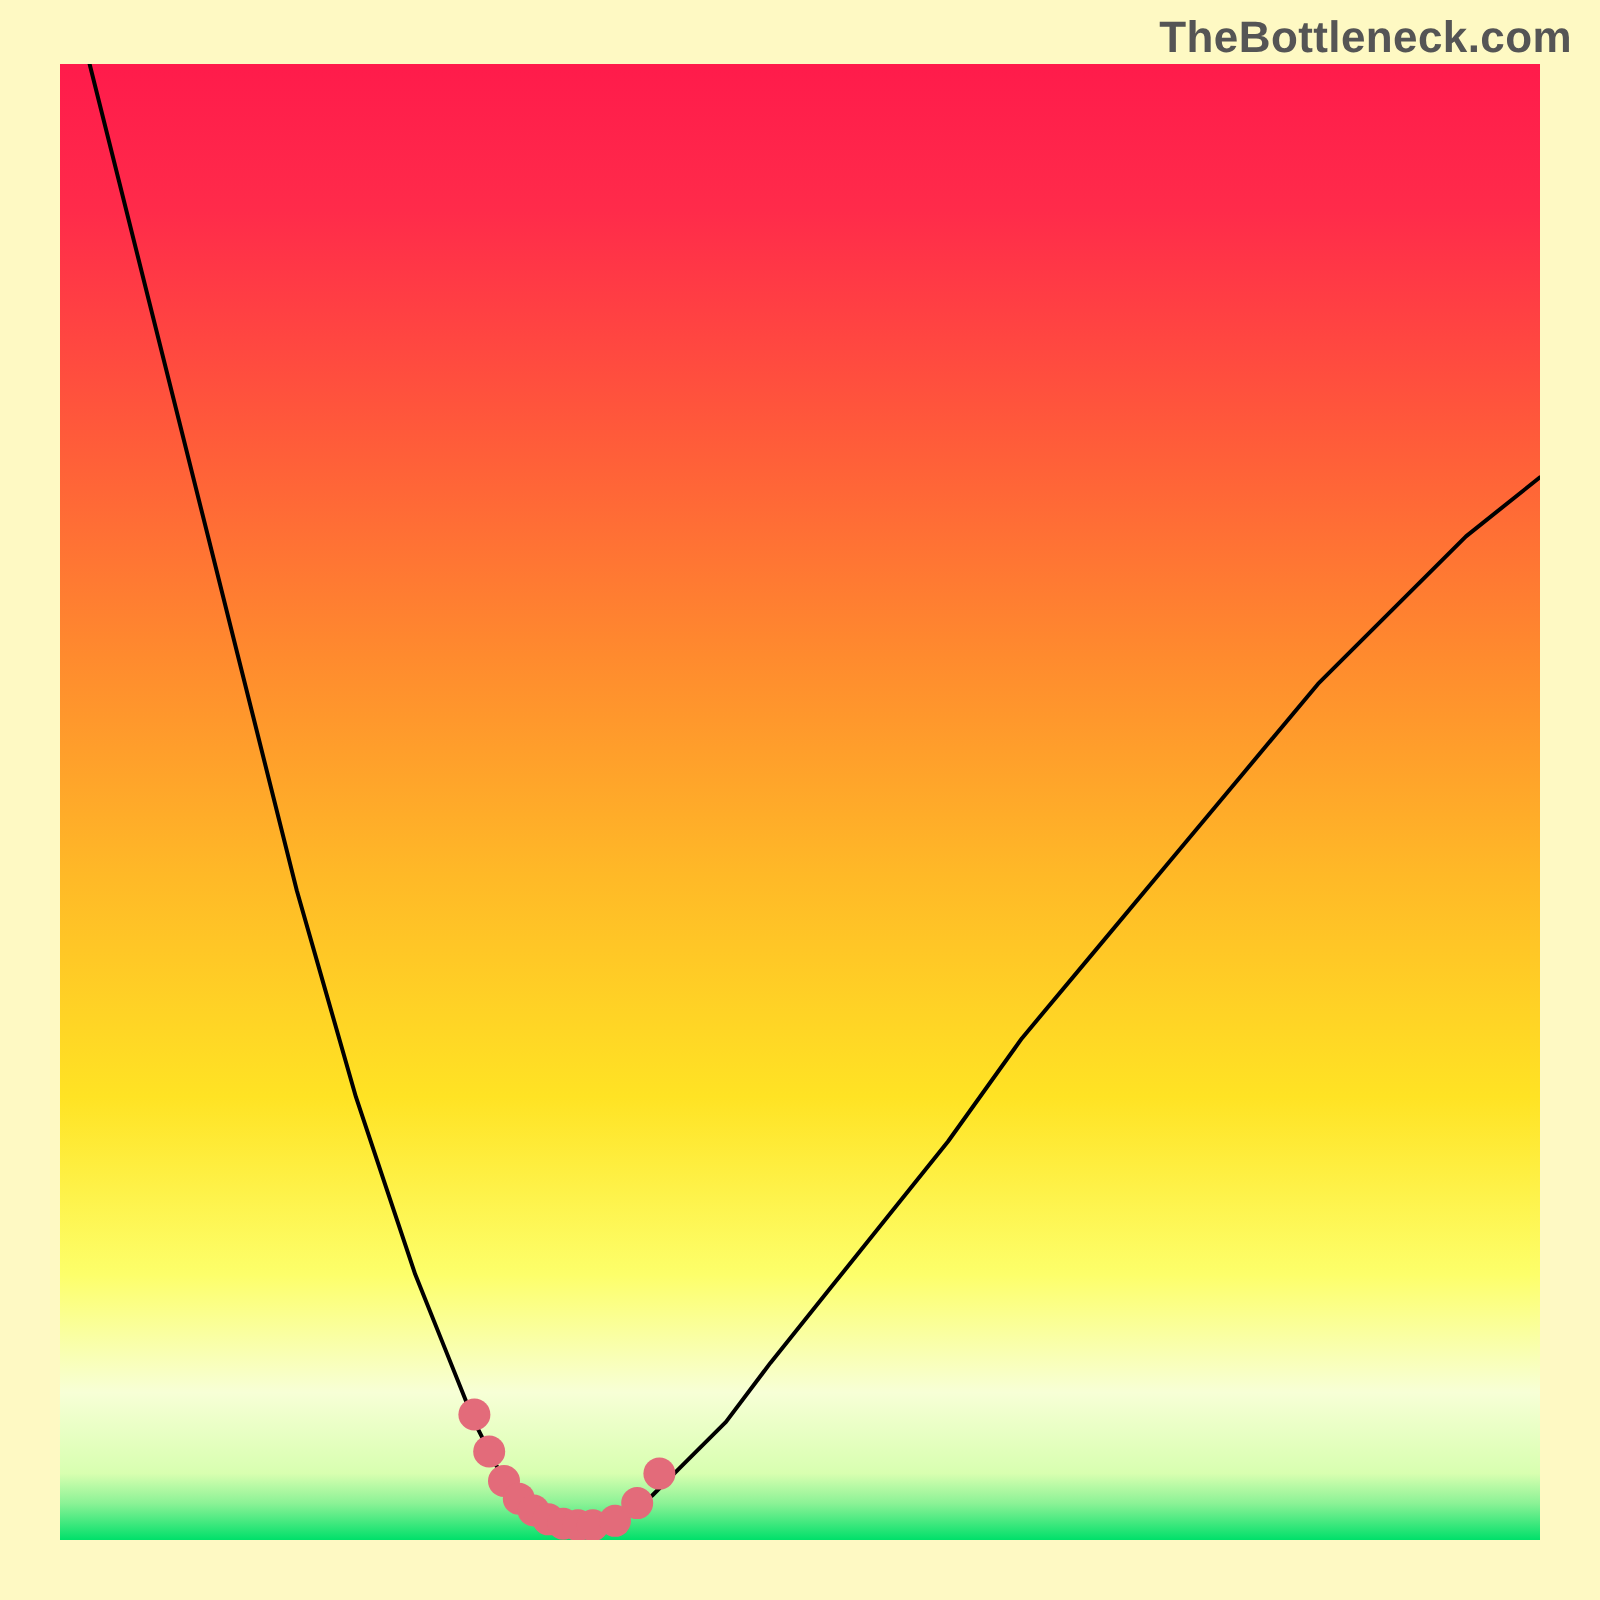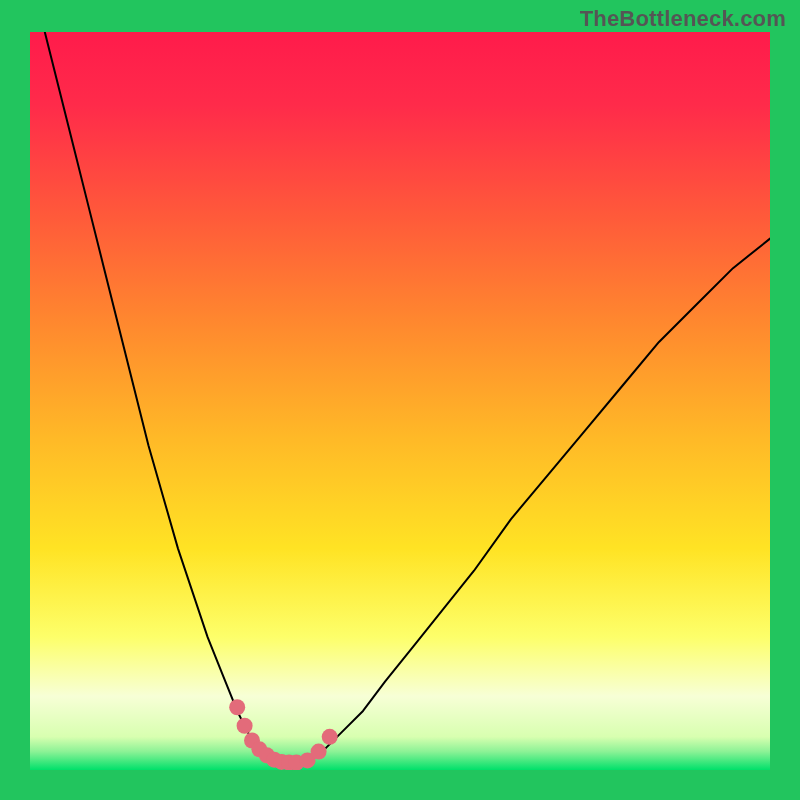--- a/index.html
+++ b/index.html
@@ -8,21 +8,21 @@
     width: 800px;
     height: 800px;
     background: #000;
     font-family: Arial, Helvetica, sans-serif;
     overflow: hidden;
   }
   .frame {
     position: relative;
     width: 800px;
     height: 800px;
-    background: #22c55e;
+    background: #fef9c3;
   }
   .watermark {
     position: absolute;
     top: 6px;
     right: 14px;
     color: #555;
     font-size: 22px;
     font-weight: 600;
     letter-spacing: 0.2px;
     user-select: none;

